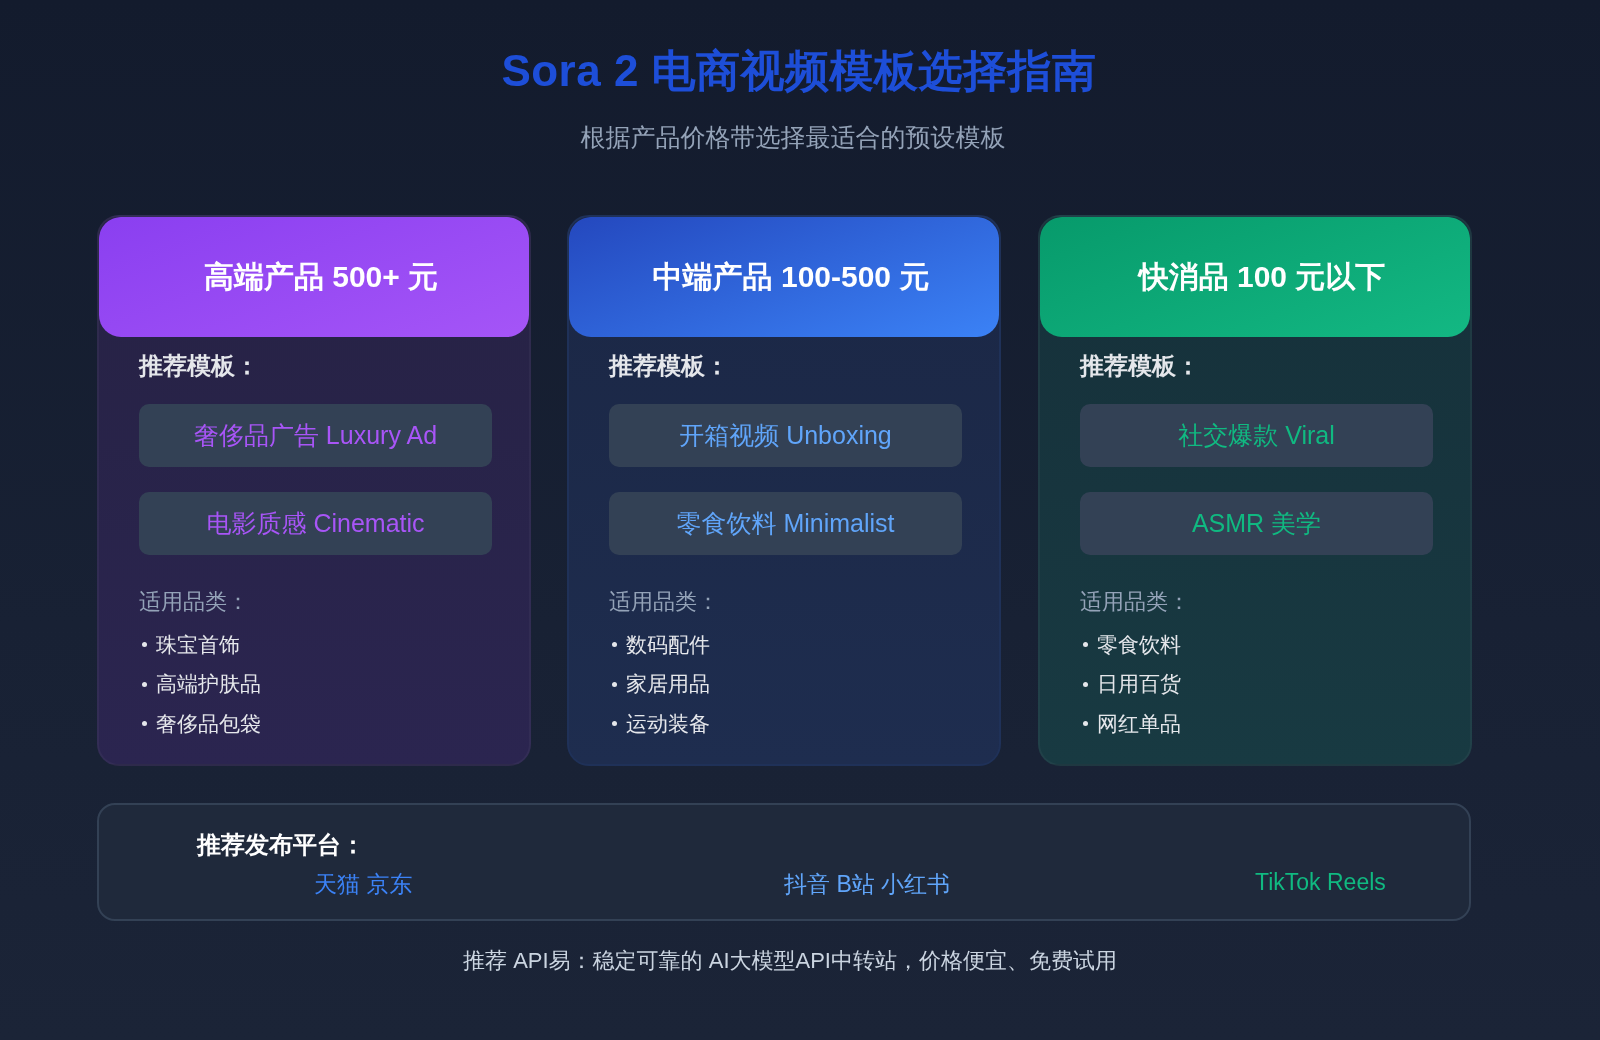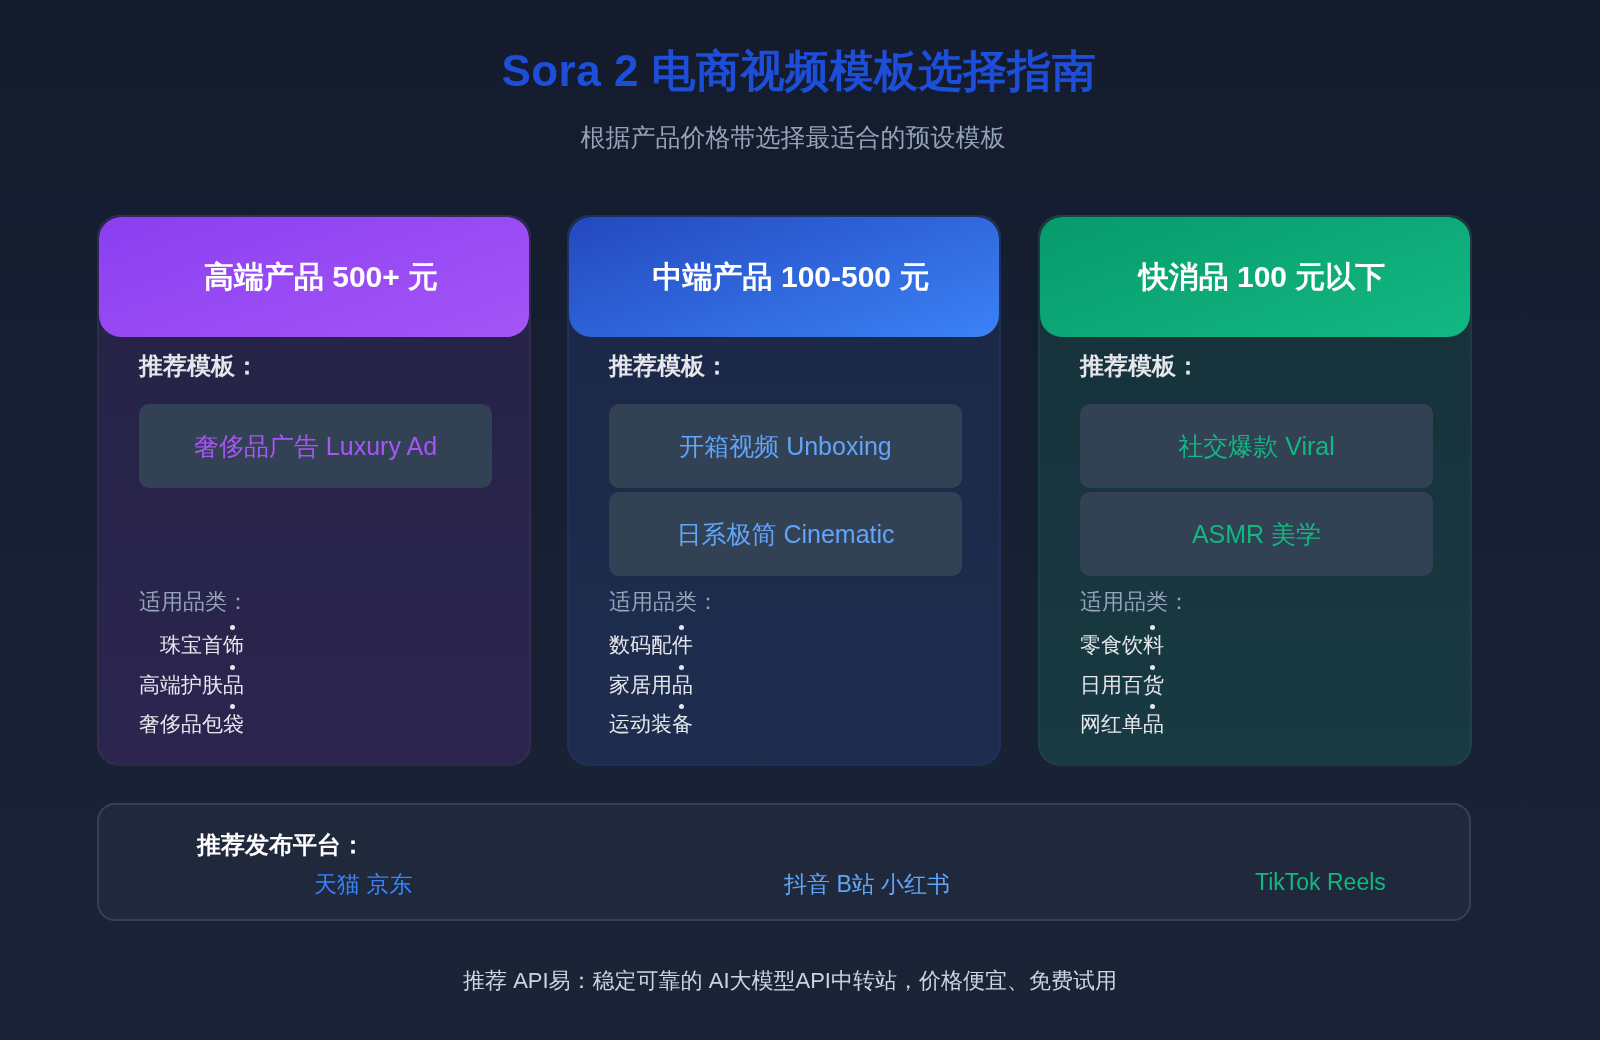--- a/index.html
+++ b/index.html
@@ -36,38 +36,38 @@
     padding-left: 14px;
   }
   .c0 .card-header { background: linear-gradient(160deg, #8a3ff0 0%, #a555f7 100%); }
   .c1 .card-header { background: linear-gradient(160deg, #2448be 0%, #3b82f6 100%); }
   .c2 .card-header { background: linear-gradient(160deg, #079a6b 0%, #13b883 100%); }
   .section-label {
     position: absolute; left: 40px; top: 133px;
     font-size: 24px; font-weight: 700; color: #e5e7eb;
   }
   .pill {
-    position: absolute; left: 40px; width: 353px; height: 84px;
+    position: absolute; left: 40px; width: 353px; height: 63px;
     border-radius: 10px; background: #334155;
     display: flex; align-items: center; justify-content: center;
     font-size: 25px;
   }
   .pill.p0 { top: 187px; }
   .pill.p1 { top: 275px; }
   .c0 .pill { color: #a855f7; }
   .c1 .pill { color: #60a5fa; }
   .c2 .pill { color: #10b981; }
   .cat-label {
     position: absolute; left: 40px; top: 370px;
     font-size: 22px; color: #94a3b8;
   }
   .cat-list { position: absolute; left: 40px; top: 408px; list-style: none; }
   .cat-list li {
     font-size: 21px; color: #e5e7eb; height: 39.5px; line-height: 30px;
-    display: flex; align-items: flex-end; flex-direction: column;
+    display: flex; align-items: center;
   }
   .cat-list li .dot {
     display: inline-block; width: 5px; height: 5px; border-radius: 50%;
     background: #e5e7eb; margin: 0 9px 0 3px;
   }
   .platforms {
     position: absolute; left: 97px; top: 803px; width: 1374px; height: 118px;
     border-radius: 18px; background: #1f293b; border: 2px solid #334155;
   }
   .platforms-label {
@@ -75,33 +75,34 @@
     font-size: 24px; font-weight: 700; color: #ffffff;
   }
   .plat {
     position: absolute; top: 64px; font-size: 23px;
   }
   .plat.pl0 { left: 215px; color: #3b82f6; }
   .plat.pl1 { left: 685px; color: #60a5fa; }
   .plat.pl2 { left: 1156px; color: #10b981; }
   .footer {
     position: absolute; left: 0; width: 1580px; top: 946px;
-    text-align: center; font-size: 22px; color: #cbd5e1; margin-top: 20px;
+    text-align: center; font-size: 22px; color: #cbd5e1;
   }
 </style>
 </head>
 <body>
 
 <div class="title">Sora 2 电商视频模板选择指南</div>
 <div class="subtitle">根据产品价格带选择最适合的预设模板</div>
 
 <div class="card c0">
   <div class="card-header">高端产品 500+ 元</div>
   <div class="section-label">推荐模板：</div>
   <div class="pill p0">奢侈品广告 Luxury Ad</div>
+  <div class="pill p1">电影质感 Cinematic</div>
   <div class="cat-label">适用品类：</div>
   <ul class="cat-list">
     <li>
         <span class="dot"></span>
         <span>珠宝首饰</span>
       </li>
     <li>
         <span class="dot"></span>
         <span>高端护肤品</span>
       </li>
@@ -109,21 +110,21 @@
         <span class="dot"></span>
         <span>奢侈品包袋</span>
       </li>
   </ul>
 </div>
 
 <div class="card c1">
   <div class="card-header">中端产品 100-500 元</div>
   <div class="section-label">推荐模板：</div>
   <div class="pill p0">开箱视频 Unboxing</div>
-  <div class="pill p1">日系极简 Cinematic</div>
+  <div class="pill p1">零食饮料 Minimalist</div>
   <div class="cat-label">适用品类：</div>
   <ul class="cat-list">
     <li>
         <span class="dot"></span>
         <span>数码配件</span>
       </li>
     <li>
         <span class="dot"></span>
         <span>家居用品</span>
       </li>

